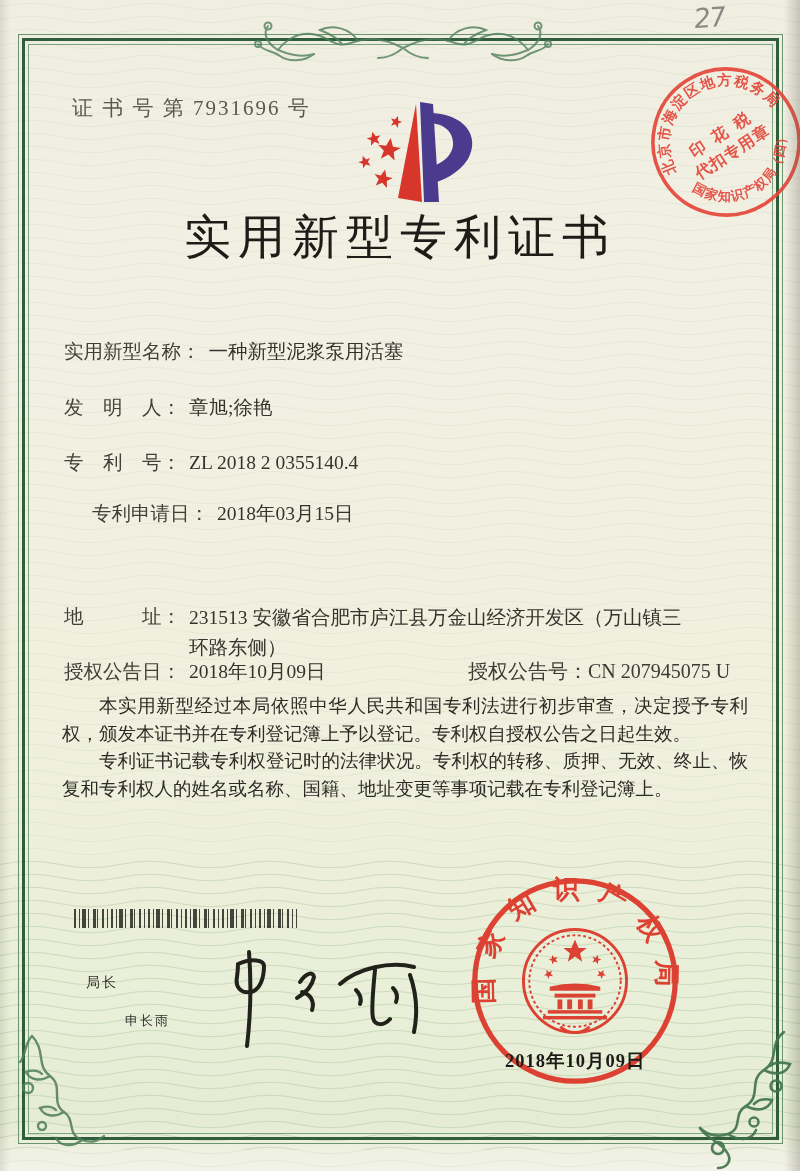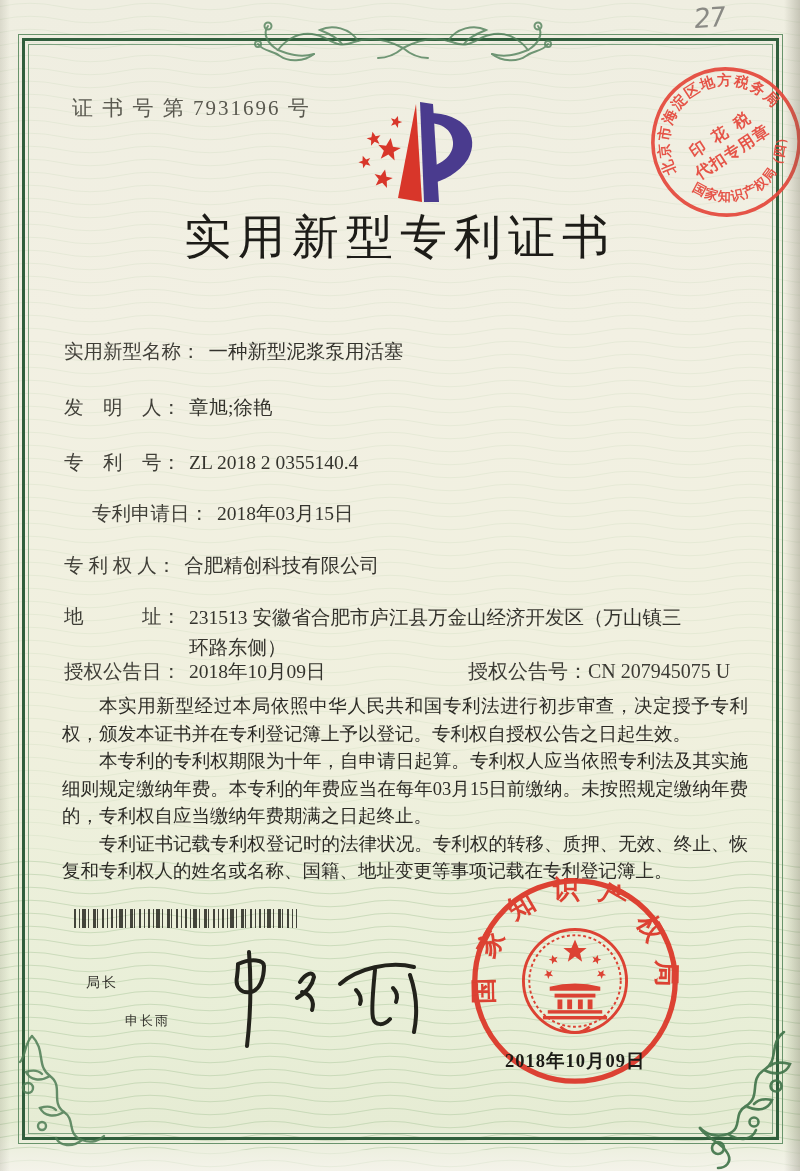--- a/index.html
+++ b/index.html
@@ -154,36 +154,32 @@
   </div>
   <div class="field" style="top:394px;">
     <span class="lab">发　明　人：</span><span class="val">章旭;徐艳</span>
   </div>
   <div class="field" style="top:449px;">
     <span class="lab">专　利　号：</span><span class="val">ZL 2018 2 0355140.4</span>
   </div>
   <div class="field" style="top:500px;margin-left:28px;">
     <span class="lab">专利申请日：</span><span class="val">2018年03月15日</span>
   </div>
-  <div class="field" style="top:552px;">
-    <span class="lab">专 利 权 人：</span><span class="val">合肥精创科技有限公司</span>
-  </div>
   <div class="field" style="top:603px;">
     <span class="lab" style="vertical-align:top;">地　　　址：</span><span class="val val-block">231513 安徽省合肥市庐江县万金山经济开发区（万山镇三环路东侧）</span>
   </div>
   <div class="field" style="top:658px;">
     <span class="lab">授权公告日：</span><span class="val">2018年10月09日</span>
   </div>
   <div class="grant-no-field" style="top:658px;">
     <span class="lab">授权公告号：</span><span class="val">CN 207945075 U</span>
   </div>
 
   <div class="body-text">
     <p>本实用新型经过本局依照中华人民共和国专利法进行初步审查，决定授予专利权，颁发本证书并在专利登记簿上予以登记。专利权自授权公告之日起生效。</p>
-    <p>本专利的专利权期限为十年，自申请日起算。专利权人应当依照专利法及其实施细则规定缴纳年费。本专利的年费应当在每年03月15日前缴纳。未按照规定缴纳年费的，专利权自应当缴纳年费期满之日起终止。</p>
     <p>专利证书记载专利权登记时的法律状况。专利权的转移、质押、无效、终止、恢复和专利权人的姓名或名称、国籍、地址变更等事项记载在专利登记簿上。</p>
   </div>
 
   <div class="barcode"></div>
 
   <div class="sig-title">局长</div>
   <div class="sig-name">申长雨</div>
 
   <svg class="signature" width="224" height="108" viewBox="0 0 224 108">
     <g fill="none" stroke="#22221b" stroke-width="4" stroke-linecap="round" stroke-linejoin="round">

